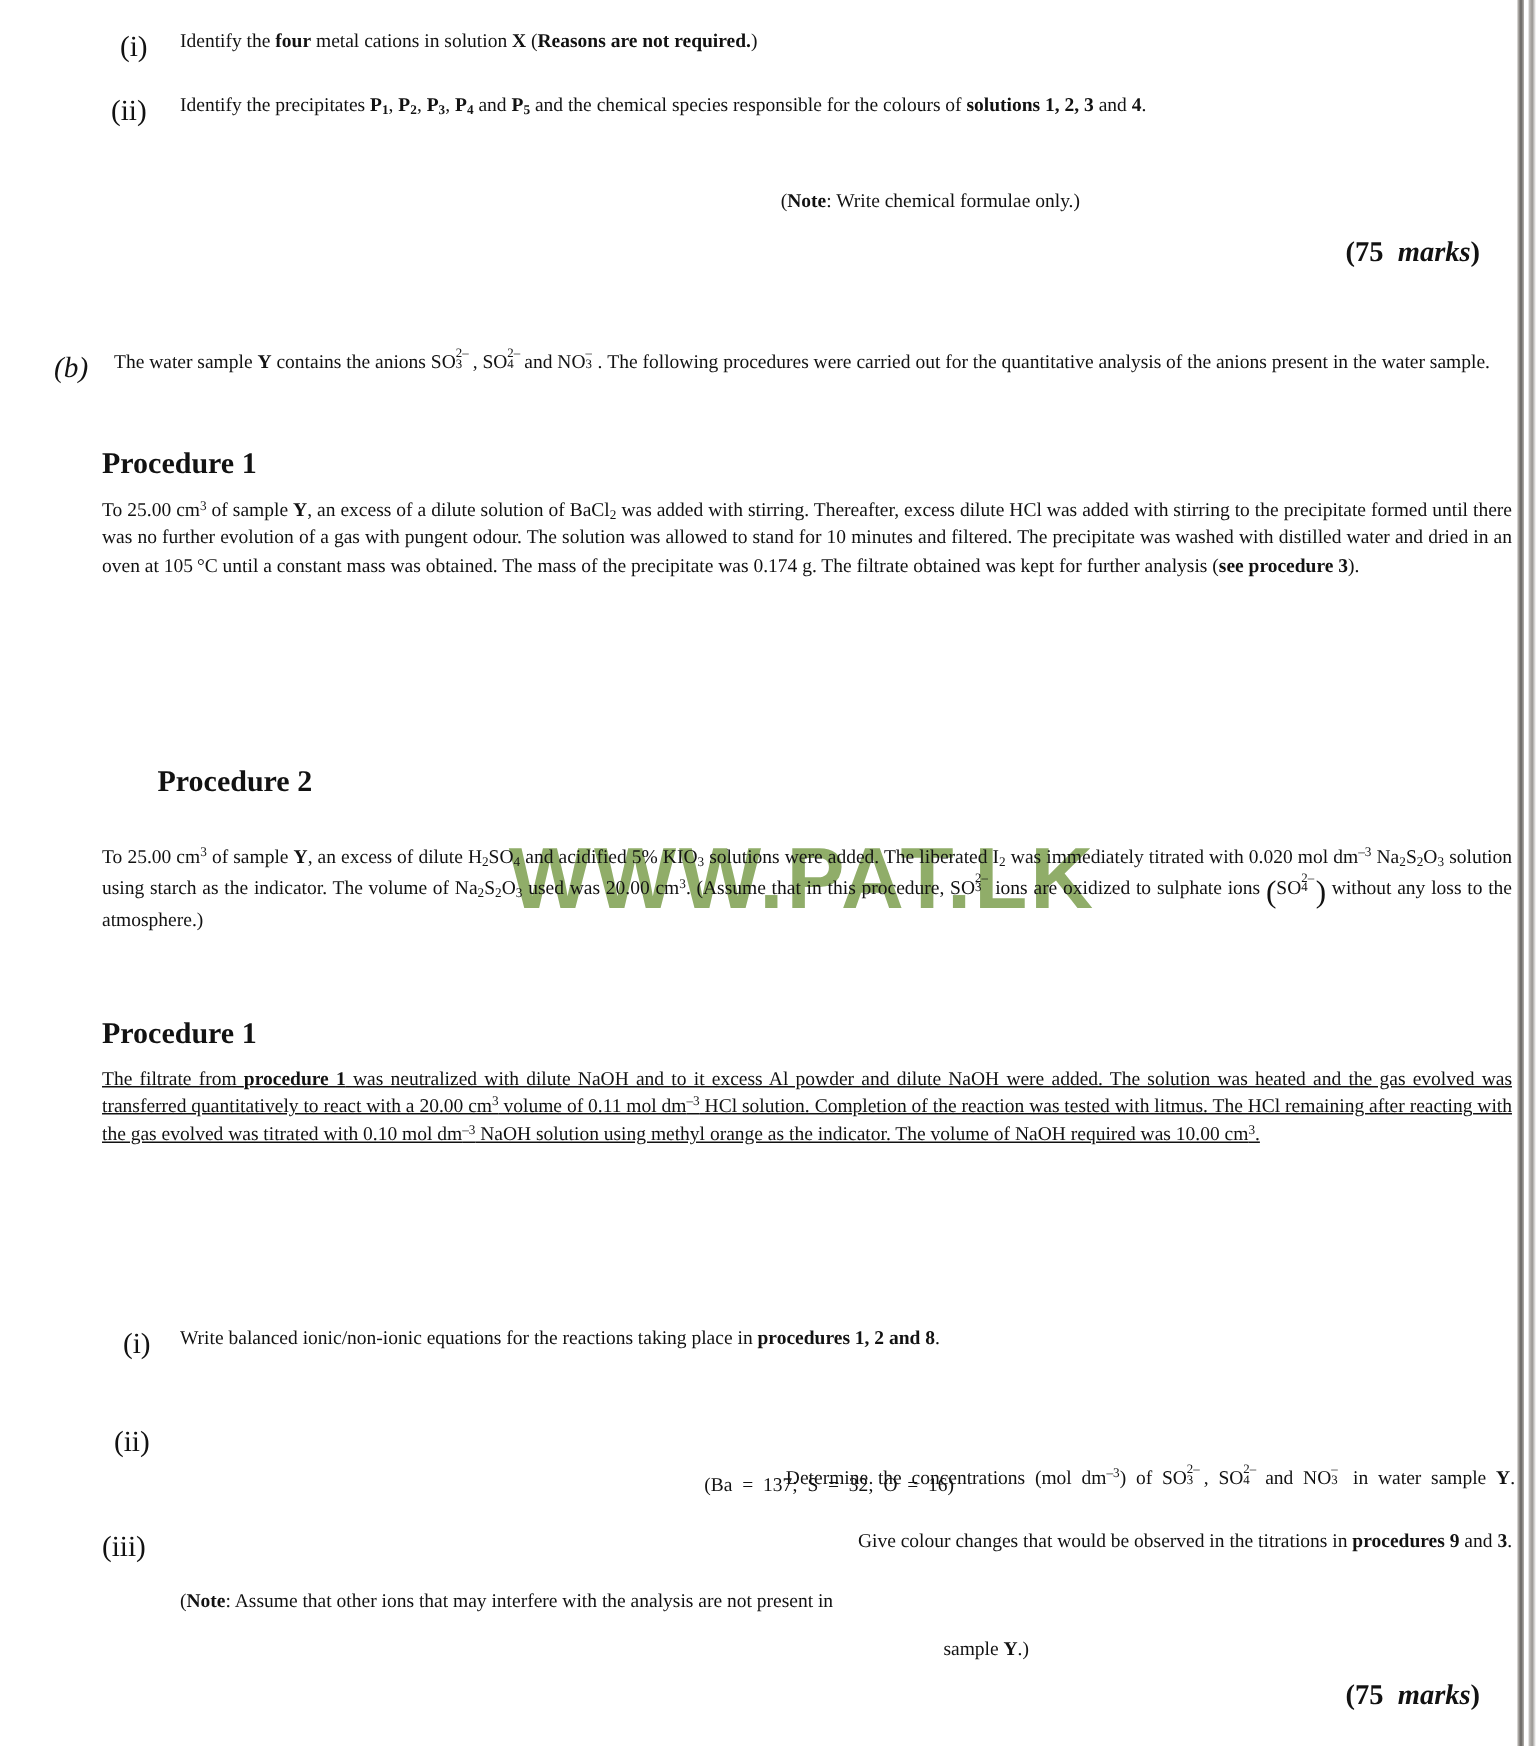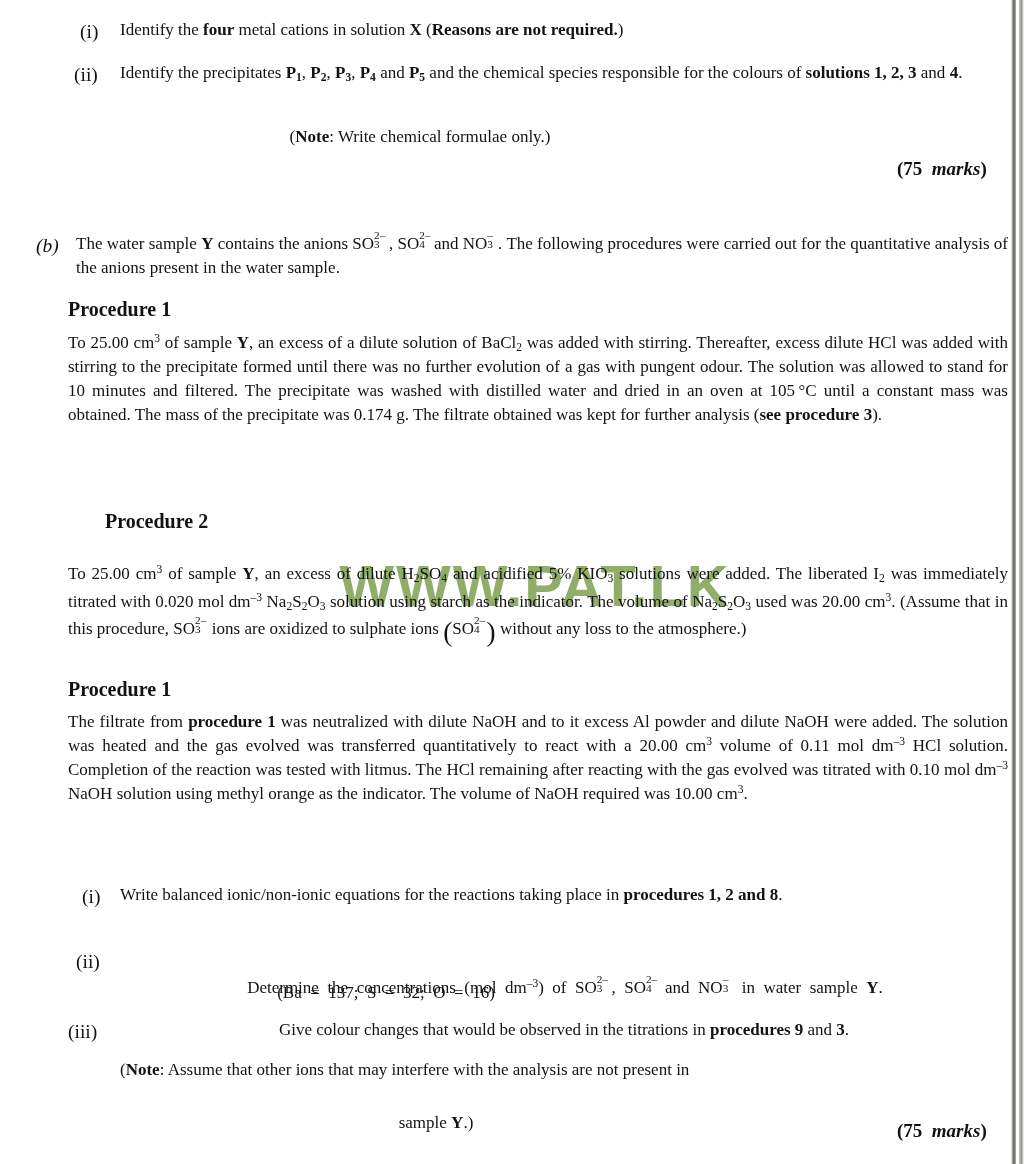--- a/index.html
+++ b/index.html
@@ -52,23 +52,23 @@
   .content {
     position: relative;
     z-index: 1;
   }
 
   .blk {
     position: absolute;
     text-align: justify;
     text-justify: inter-word;
     line-height: 1.42;
-    font-size: 17px;
-  }
-  .blk.nojust { text-align: center; }
+    font-size: 13px;
+  }
+  .blk.nojust { text-align: right; }
 
   .marker {
     position: absolute;
     font-size: 19.5px;
     line-height: 1.42;
     white-space: nowrap;
   }
   .marker.ital { font-style: italic; }
 
   b, .b { font-weight: 700; }
@@ -164,21 +164,21 @@
     <div class="blk" style="left:68px; top:331px; width:940px;">
       To 25.00 cm<sup>3</sup> of sample <b>Y</b>, an excess of a dilute solution of BaCl<sub>2</sub> was added with stirring. Thereafter, excess dilute HCl was added with stirring to the precipitate formed until there was no further evolution of a gas with pungent odour. The solution was allowed to stand for 10 minutes and filtered. The precipitate was washed with distilled water and dried in an oven at 105 °C until a constant mass was obtained. The mass of the precipitate was 0.174 g. The filtrate obtained was kept for further analysis (<b>see procedure 3</b>).
     </div>
 
     <div class="proc-head" style="left:68px; top:510px;margin-left:37px;">Procedure 2</div>
     <div class="blk" style="left:68px; top:560px; width:940px; line-height:1.62;">
       To 25.00 cm<sup>3</sup> of sample <b>Y</b>, an excess of dilute H<sub>2</sub>SO<sub>4</sub> and acidified 5% KIO<sub>3</sub> solutions were added. The liberated I<sub>2</sub> was immediately titrated with 0.020 mol dm<sup>–3</sup> Na<sub>2</sub>S<sub>2</sub>O<sub>3</sub> solution using starch as the indicator. The volume of Na<sub>2</sub>S<sub>2</sub>O<sub>3</sub> used was 20.00 cm<sup>3</sup>. (Assume that in this procedure, SO<span class="ion"><span class="chg">2–</span><span class="num">3</span></span><span class="ionsp wide"></span> ions are oxidized to sulphate ions <span class="bigparen">(</span>SO<span class="ion"><span class="chg">2–</span><span class="num">4</span></span><span class="ionsp wide"></span><span class="bigparen">)</span> without any loss to the atmosphere.)
     </div>
 
     <div class="proc-head" style="left:68px; top:678px;">Procedure 1</div>
-    <div class="blk" style="left:68px; top:710px; width:940px;">
+    <div class="blk" style="left:68px; top:710px; width:940px;text-decoration:underline;">
       The filtrate from <b>procedure 1</b> was neutralized with dilute NaOH and to it excess Al powder and dilute NaOH were added. The solution was heated and the gas evolved was transferred quantitatively to react with a 20.00 cm<sup>3</sup> volume of 0.11 mol dm<sup>–3</sup> HCl solution. Completion of the reaction was tested with litmus. The HCl remaining after reacting with the gas evolved was titrated with 0.10 mol dm<sup>–3</sup> NaOH solution using methyl orange as the indicator. The volume of NaOH required was 10.00 cm<sup>3</sup>.
     </div>
 
     <div class="marker" style="left:82px; top:883px;">(i)</div>
     <div class="blk" style="left:120px; top:883px; width:888px;">
       Write balanced ionic/non-ionic equations for the reactions taking place in <b>procedures 1, 2 and 8</b>.
     </div>
 
     <div class="marker" style="left:76px; top:948px;">(ii)</div>
     <div class="blk nojust" style="left:120px; top:976px; width:890px;">
@@ -189,21 +189,21 @@
     </div>
 
     <div class="marker" style="left:68px; top:1018px;">(iii)</div>
     <div class="blk nojust" style="left:120px; top:1018px; width:888px;">
       Give colour changes that would be observed in the titrations in <b>procedures 9</b> and <b>3</b>.
     </div>
 
     <div class="blk" style="left:120px; top:1058px; width:888px;">
       (<b>Note</b>: Assume that other ions that may interfere with the analysis are not present in
     </div>
-    <div class="blk nojust" style="left:186px; top:1090px; width:500px;margin-top:21px;">
+    <div class="blk nojust" style="left:186px; top:1090px; width:500px;">
       sample <b>Y</b>.)
     </div>
 
     <div class="marks" style="left:897px; top:1120px;">
       (75&nbsp;&nbsp;<span class="i">marks</span>)
     </div>
 
   </div>
 </div>
 

